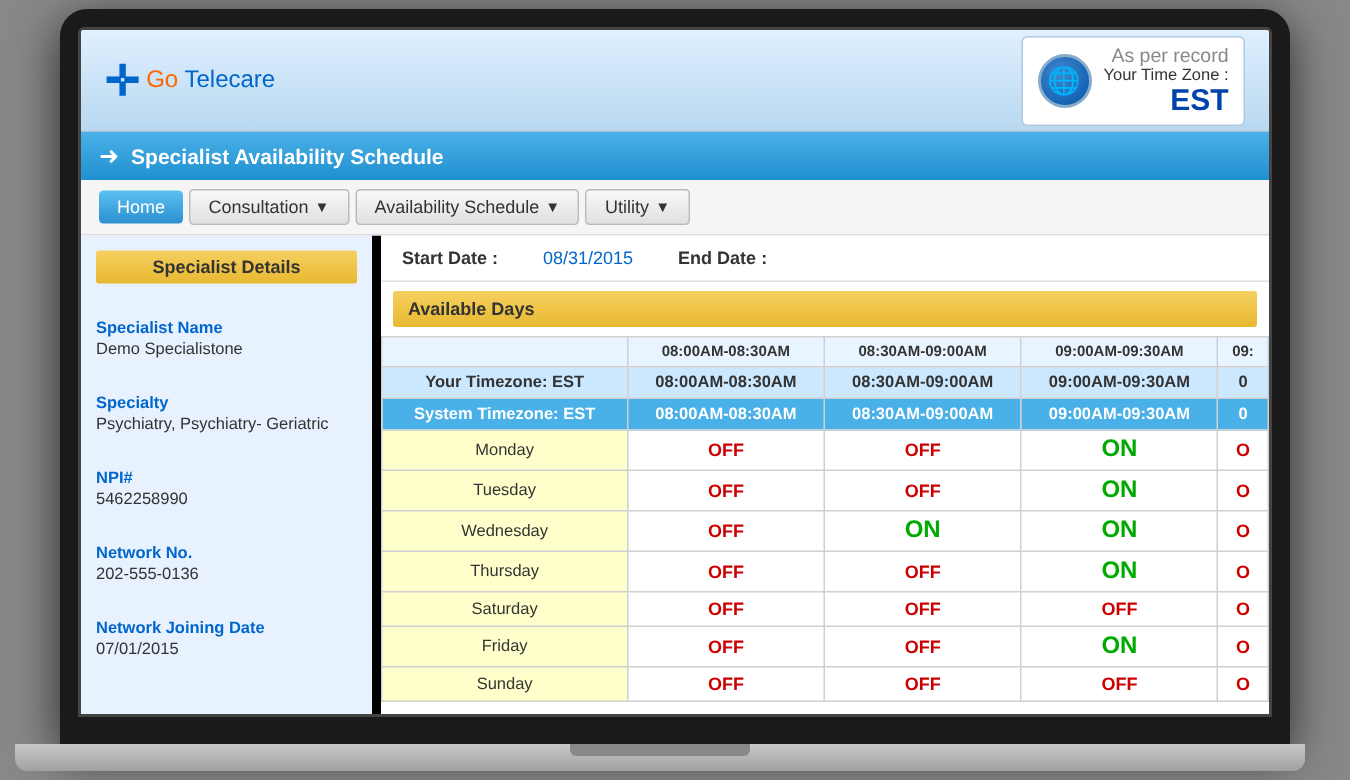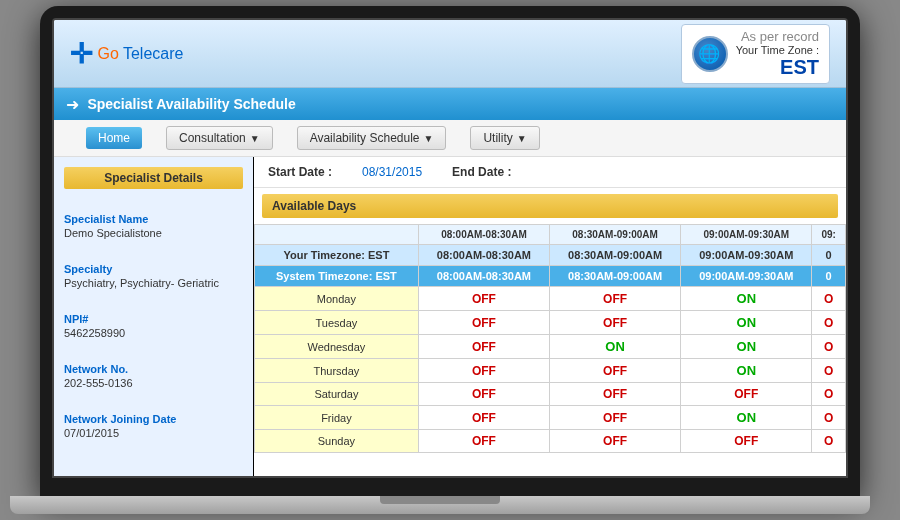--- a/index.html
+++ b/index.html
@@ -124,21 +124,20 @@
     }
     .nav-btn {
       padding: 4px 12px;
       font-size: 12px;
       border: none;
       border-radius: 3px;
       cursor: pointer;
       display: flex;
       align-items: center;
       gap: 4px;
-      margin-left: 20px;
     }
     .nav-btn-home {
       background: linear-gradient(to bottom, #5bc0f0, #2a90d0);
       color: #fff;
     }
     .nav-btn-dropdown {
       background: linear-gradient(to bottom, #f8f8f8, #e0e0e0);
       color: #333;
       border: 1px solid #bbb;
     }
@@ -148,21 +147,21 @@
       display: flex;
       height: calc(460px - 68px - 32px - 34px);
       overflow: hidden;
     }
 
     
     .left-panel {
       width: 200px;
       min-width: 200px;
       background: #e8f2ff;
-      border-right: 1px solid #000000;
+      border-right: 6px solid #000000;
       padding: 10px;
       overflow-y: auto;
     }
     .panel-title {
       background: linear-gradient(to bottom, #f5d060, #e8b830);
       color: #333;
       font-size: 12px;
       font-weight: bold;
       text-align: center;
       padding: 4px;
@@ -222,21 +221,21 @@
     }
     table.schedule th, table.schedule td {
       border: 1px solid #d0d0d0;
       text-align: center;
       padding: 4px 6px;
       white-space: nowrap;
     }
     .tz-row-your { background: #cce8ff; font-weight: bold; color: #333; }
     .tz-row-system { background: #4ab0e8; color: #fff; font-weight: bold; }
     .day-col { background: #ffffcc; text-align: left; padding-left: 8px; font-weight: 500; color: #333; }
-    .on-cell { color: #00aa00; font-weight: bold; font-size: 13px; }
+    .on-cell { color: #00aa00; font-weight: bold; font-size: 16px; }
     .off-cell { color: #cc0000; font-weight: bold; font-size: 12px; }
     .col-header-row th { background: #e8f4ff; color: #333; font-size: 10px; }
     .tz-label { text-align: left; padding-left: 8px; }
   </style>
 </head>
 <body>
 
 <div style="display:flex; flex-direction:column; align-items:center;">
   <div class="laptop-outer">
     <div class="laptop-screen">

